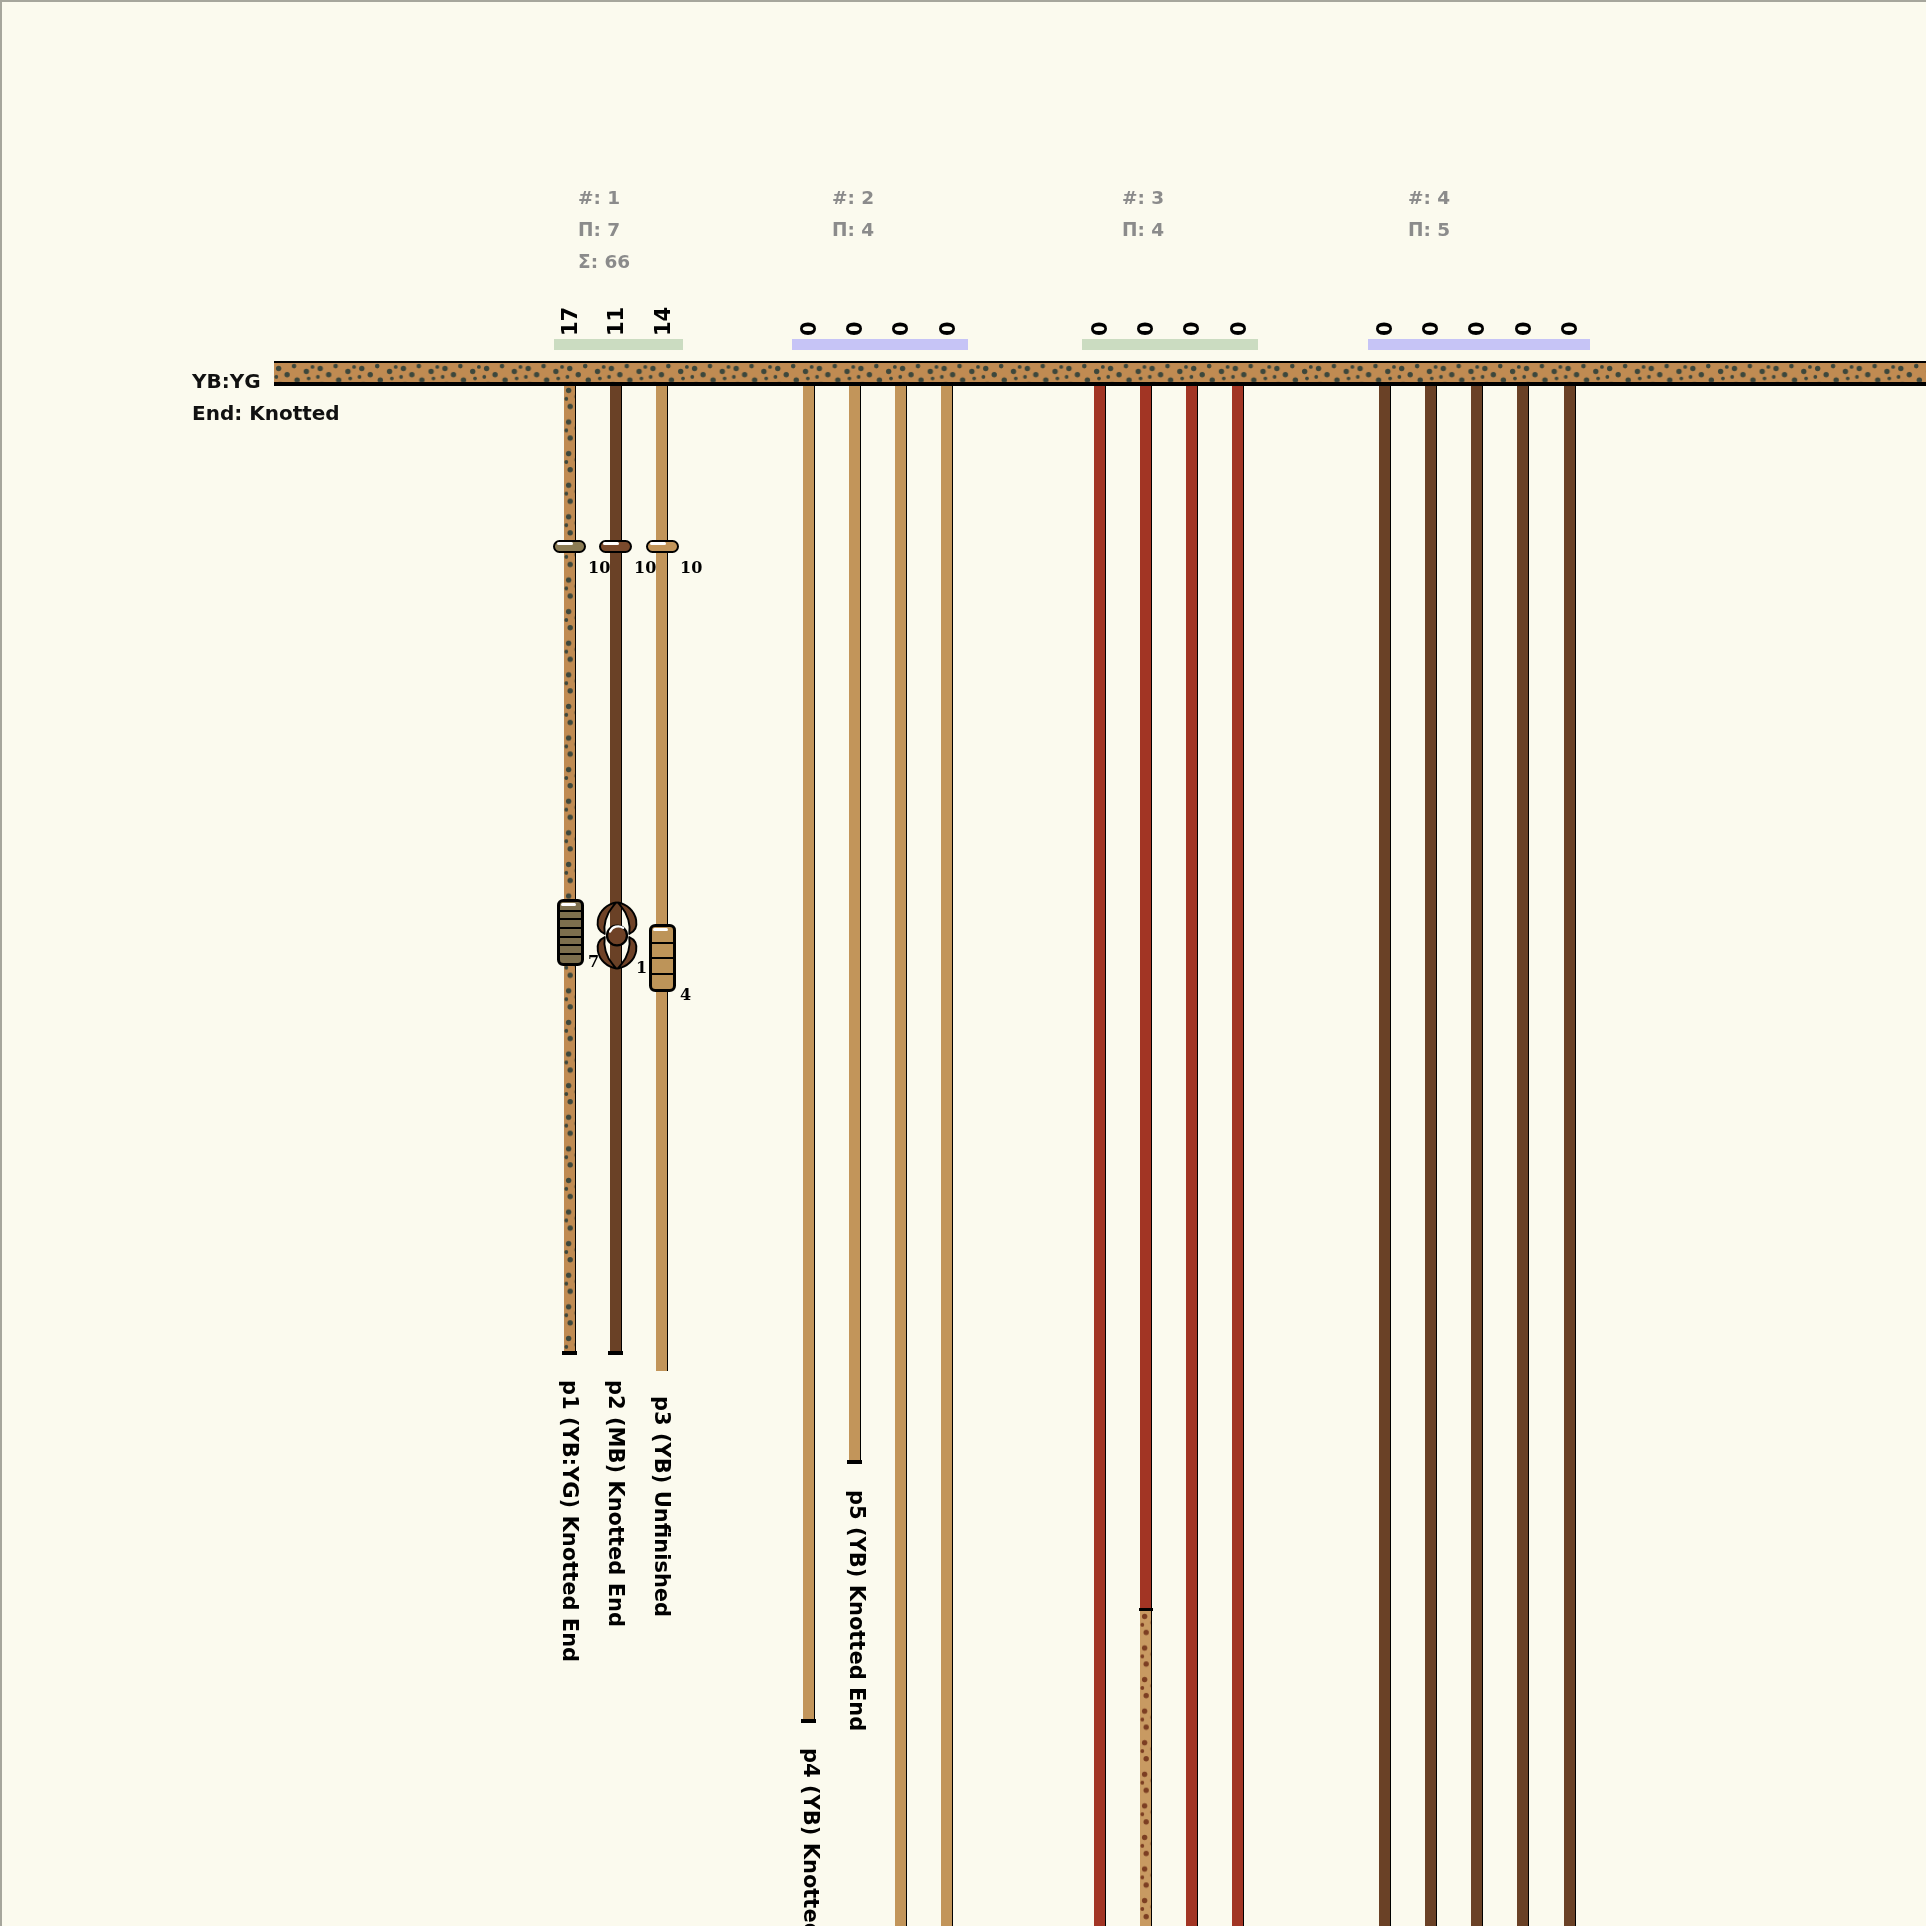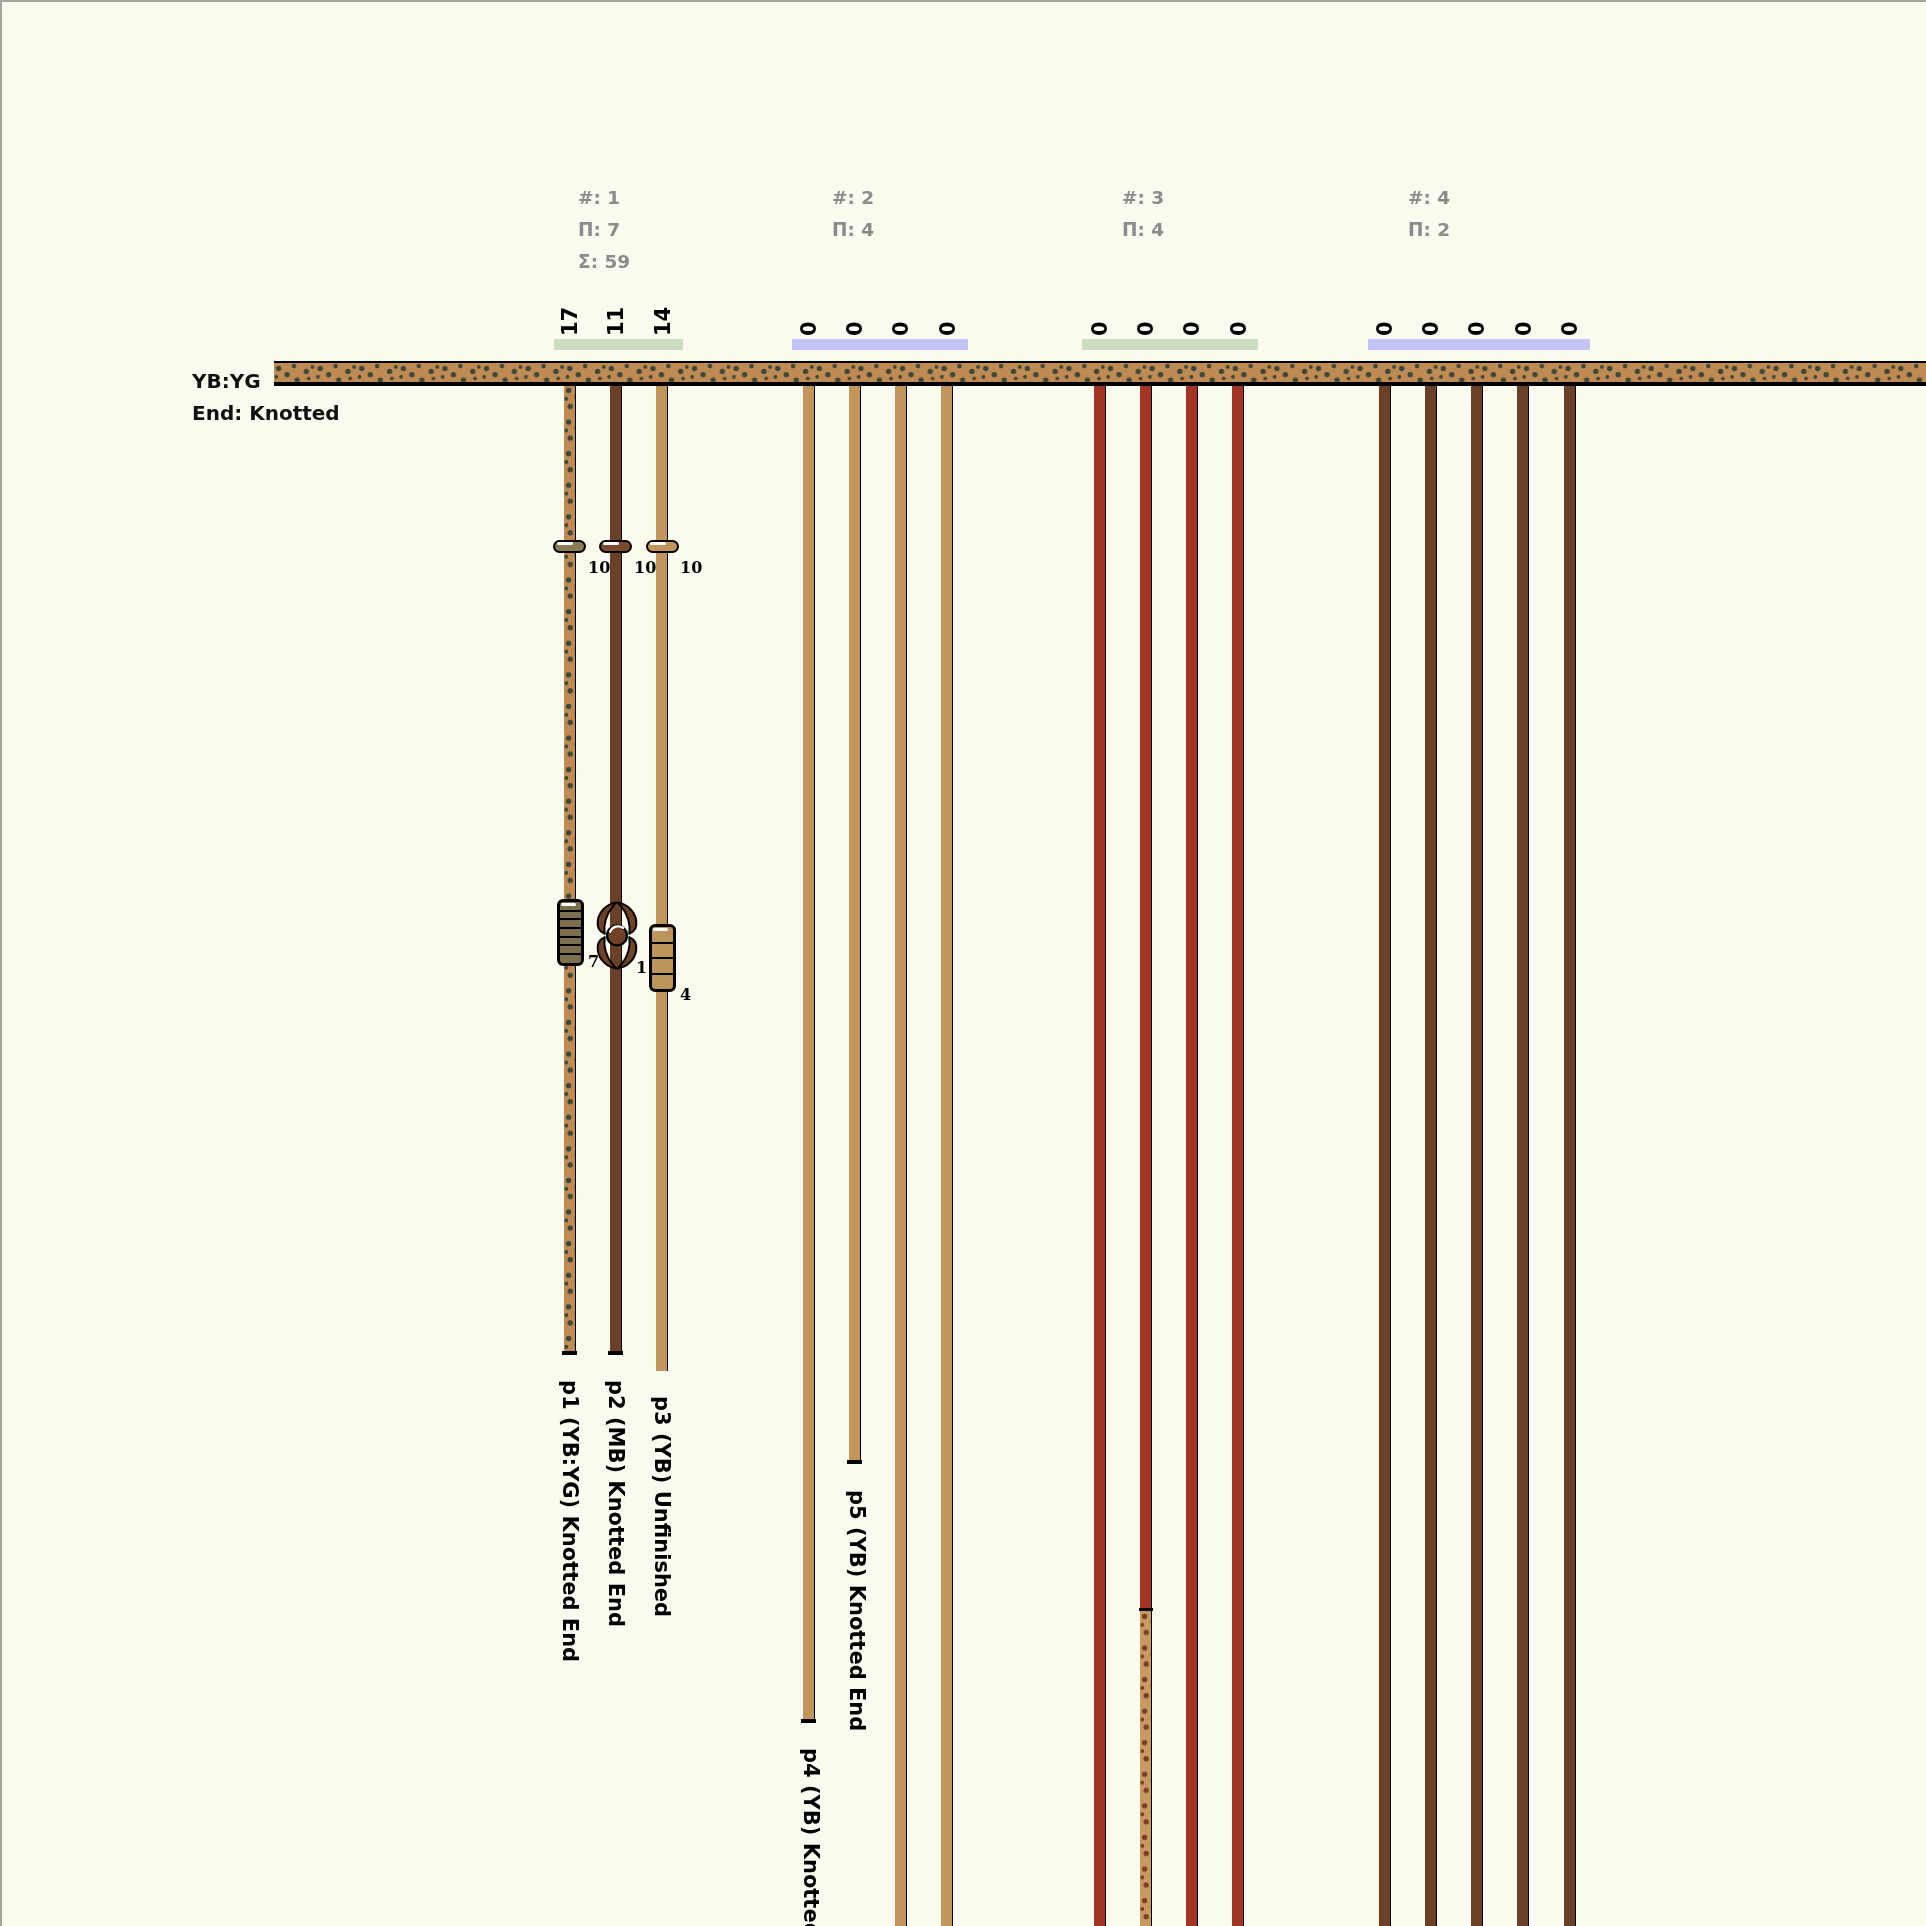--- a/index.html
+++ b/index.html
@@ -74,33 +74,33 @@
           <circle cx="90" cy="40" r="5" fill="#3C473C"></circle>
       </pattern>
     </defs>
     <rect width="100%" height="100%" fill="url(#patMain)"></rect>
   </svg>
 </div>
 
 <div class="ghead" style="left:578px;top:182px;">
   <div>#: 1</div>
   <div>Π: 7</div>
-  <div>Σ: 59</div>
+  <div>Σ: 66</div>
 </div>
 <div class="ghead" style="left:832px;top:182px;">
   <div>#: 2</div>
   <div>Π: 4</div>
 </div>
 <div class="ghead" style="left:1122px;top:182px;">
   <div>#: 3</div>
   <div>Π: 4</div>
 </div>
 <div class="ghead" style="left:1408px;top:182px;">
   <div>#: 4</div>
-  <div>Π: 2</div>
+  <div>Π: 5</div>
 </div>
 
 <div class="gbar" style="left:554px;width:129px;background:#CBDCC1;"></div>
 <div class="gbar" style="left:792px;width:176px;background:#C6C4F6;"></div>
 <div class="gbar" style="left:1082px;width:176px;background:#CBDCC1;"></div>
 <div class="gbar" style="left:1368px;width:222px;background:#C6C4F6;"></div>
 
 <span class="total" style="left:558px;">17</span>
 <span class="total" style="left:604px;">11</span>
 <span class="total" style="left:651px;">14</span>

